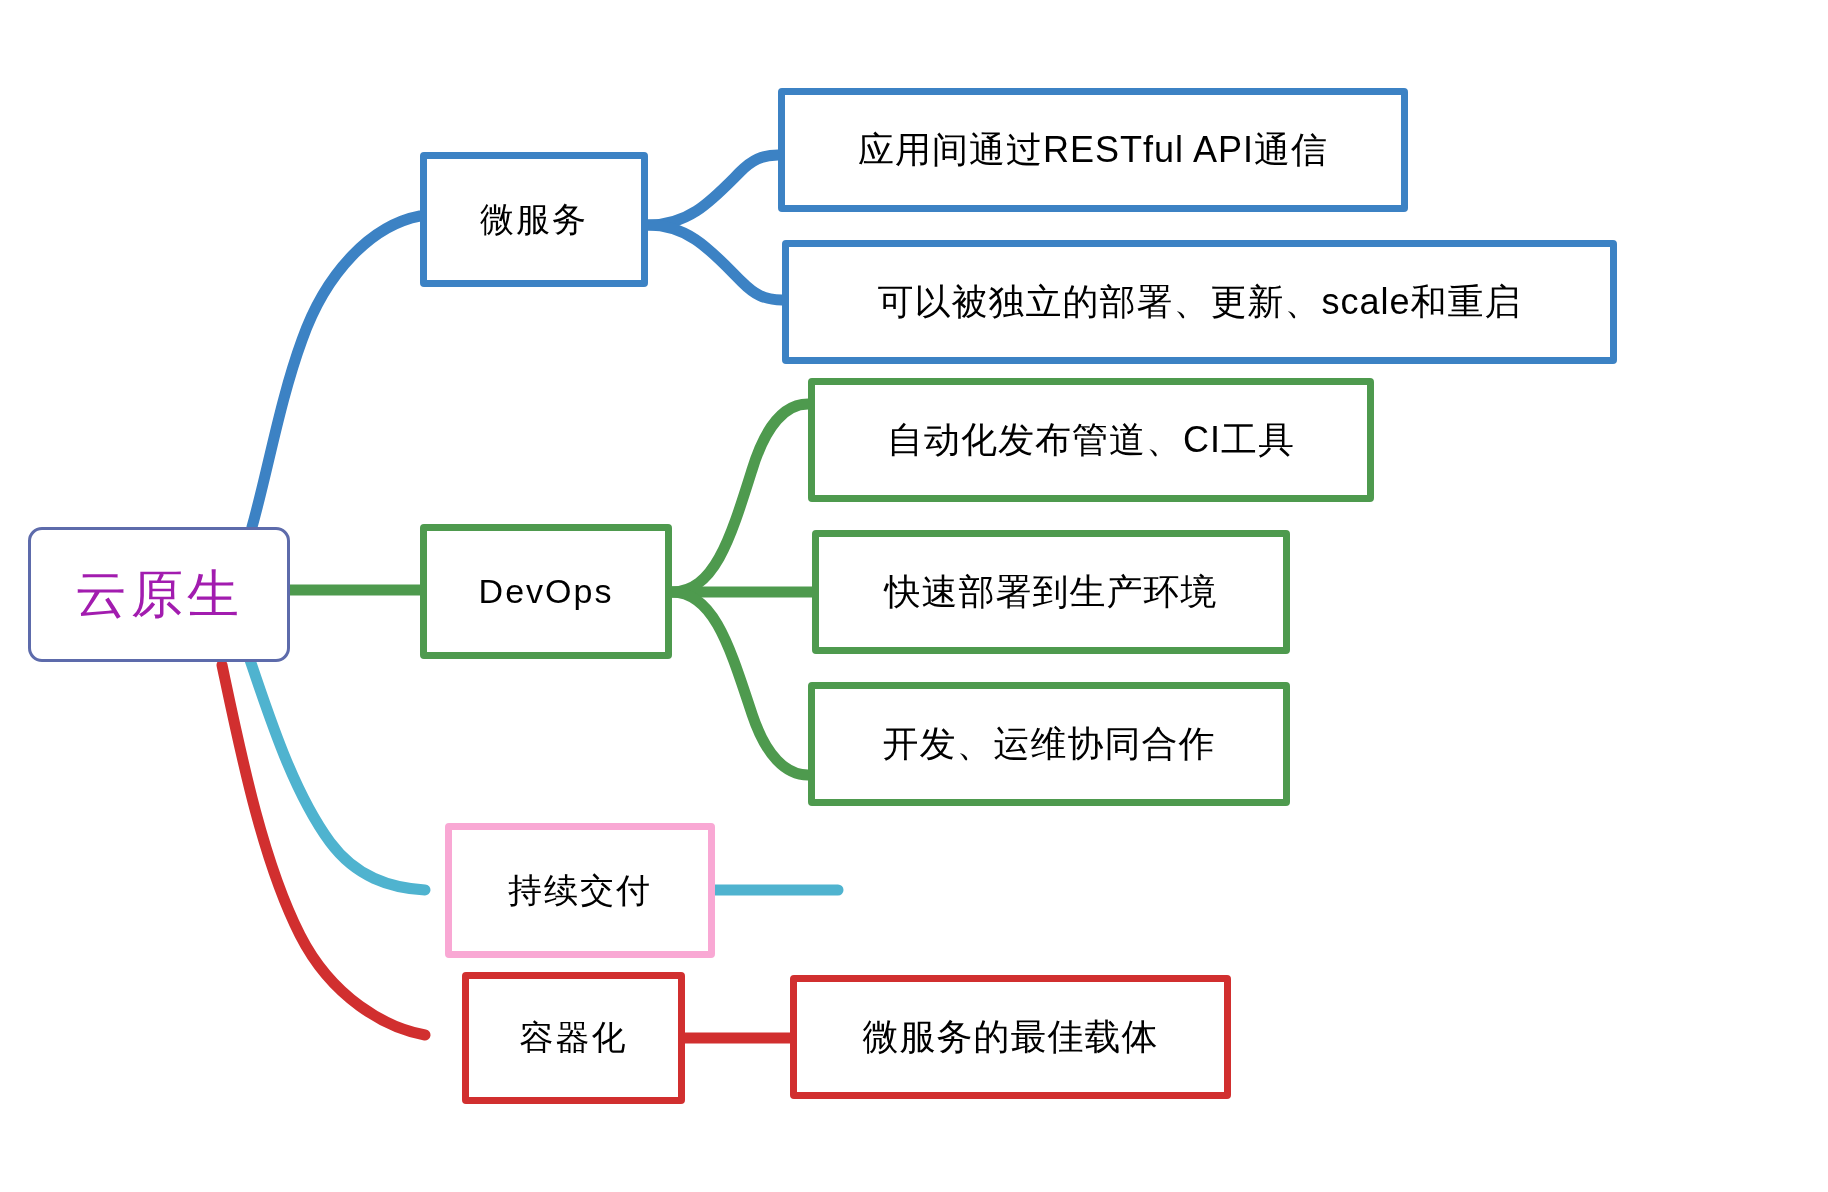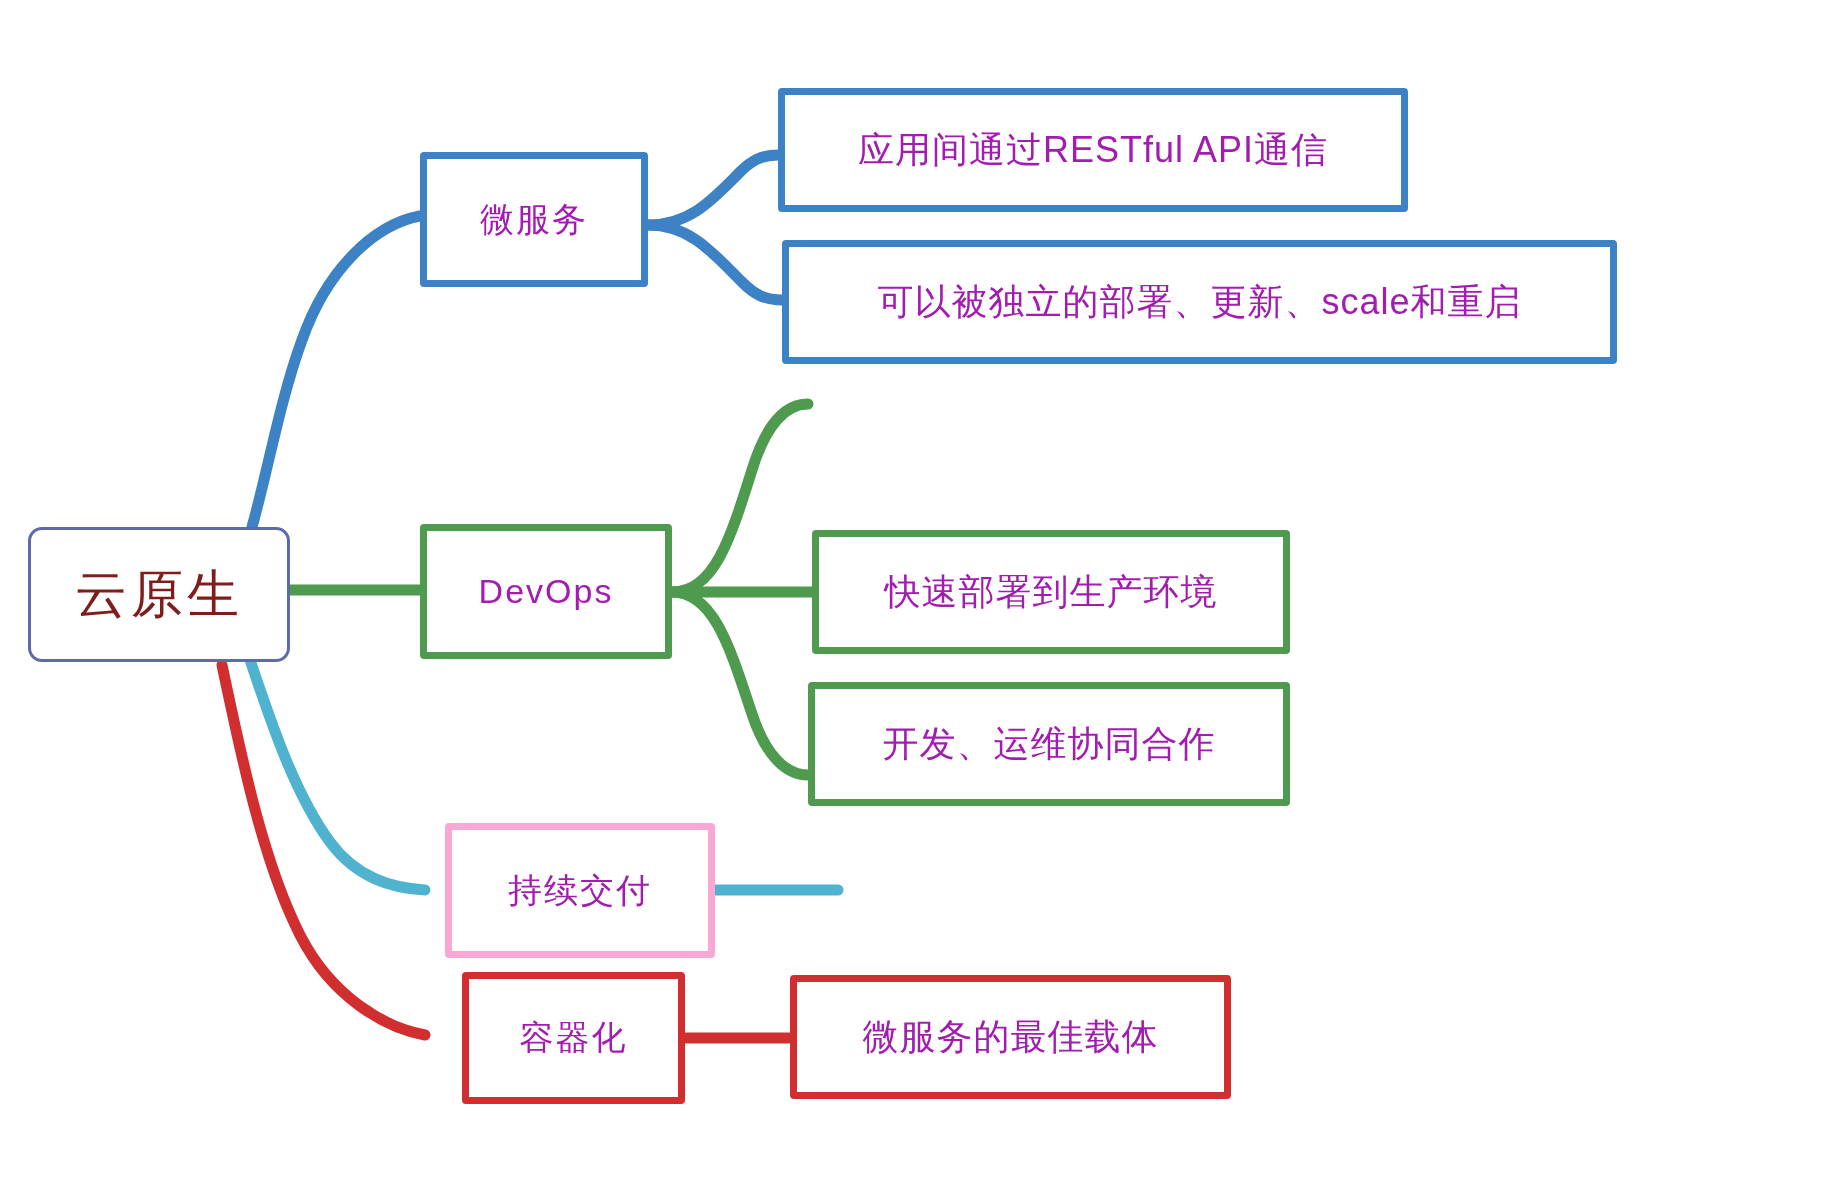--- a/index.html
+++ b/index.html
@@ -25,29 +25,29 @@
     height: 1192px;
     pointer-events: none;
   }
   .node {
     position: absolute;
     box-sizing: border-box;
     background: #ffffff;
     display: flex;
     align-items: center;
     justify-content: center;
-    color: #a21caf;
+    color: #000000;
     white-space: nowrap;
     letter-spacing: 0.5px;
   }
   .node-root {
     border-radius: 14px;
     border: 3px solid #5d6bab;
     font-size: 52px;
-    color: #7f1d1d;
+    color: #a21caf;
     letter-spacing: 4px;
   }
   .node-branch {
     border-radius: 4px;
     font-size: 34px;
     letter-spacing: 2px;
   }
   .node-leaf {
     border-radius: 4px;
     font-size: 36px;
@@ -99,20 +99,23 @@
   </div>
 
   <div class="node node-leaf b-blue" style="left:782px; top:240px; width:835px; height:124px;">
     <span>可以被独立的部署、更新、scale和重启</span>
   </div>
 
   <div class="node node-branch b-green" style="left:420px; top:524px; width:252px; height:135px;">
     <span>DevOps</span>
   </div>
 
+  <div class="node node-leaf b-green" style="left:808px; top:378px; width:566px; height:124px;">
+    <span>自动化发布管道、CI工具</span>
+  </div>
 
   <div class="node node-leaf b-green" style="left:812px; top:530px; width:478px; height:124px;">
     <span>快速部署到生产环境</span>
   </div>
 
   <div class="node node-leaf b-green" style="left:808px; top:682px; width:482px; height:124px;">
     <span>开发、运维协同合作</span>
   </div>
 
   <div class="node node-branch b-cyan" style="left:425px; top:823px; width:270px; height:135px;">

